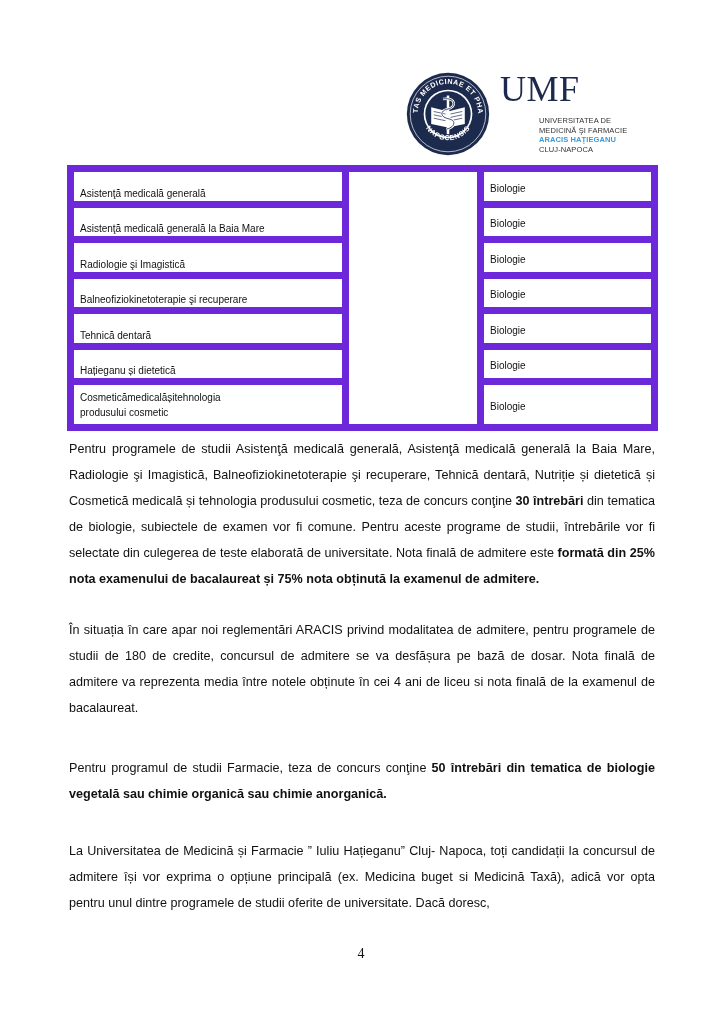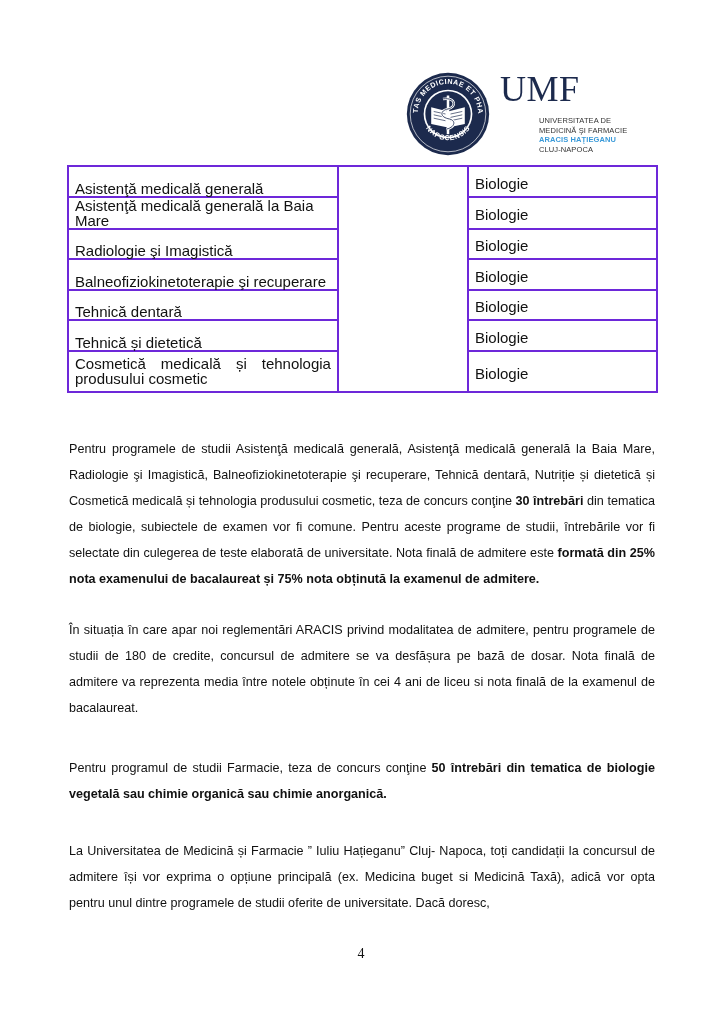--- a/index.html
+++ b/index.html
@@ -9,27 +9,27 @@
     
     .logo { position: absolute; left: 406px; top: 72px; display: flex; align-items: center; }
     .seal { width: 84px; height: 84px; }
     .brand { margin-left: 10px; display: flex; flex-direction: column; }
     .brand-umf { font-family: "Liberation Serif", serif; font-size: 36px; line-height: 30px; color: #1c2a4d; letter-spacing: 0.5px; margin-bottom: 12px; }
     .brand-line { font-size: 7.5px; line-height: 9.5px; color: #333; letter-spacing: 0.1px; margin-left: 39px; }
     .brand-line.accent { color: #3a9ad9; font-weight: bold; }
 
     
     .tbl { position: absolute; left: 67px; top: 165px; width: 591px; border-collapse: collapse; }
-    .tbl td { border: 2px solid #6d28d9; font-size: 15px; padding: 0 6px; vertical-align: bottom; height: 24.5px; line-height: 15px; }
+    .tbl td { border: 7px solid #6d28d9; font-size: 10px; padding: 0 6px; vertical-align: bottom; height: 24.5px; line-height: 15px; }
     .tbl td.c1 { width: 256px; }
     .tbl td.c2 { width: 116px; }
     .tbl td.c3 { vertical-align: middle; padding-top: 4px; }
     .tbl tr:last-child td { height: 35px; }
     .tbl td.justify { text-align: justify; text-align-last: left; vertical-align: middle; padding-top: 2px; padding-bottom: 2px;}
-    .just-line { display: flex; justify-content: space-between; }
+    .just-line { display: flex; }
 
     
     .text { position: absolute; left: 69px; width: 586px; font-size: 12.6px; line-height: 26px; text-align: justify; }
     .text b { font-weight: bold; }
     .p1 { top: 371px; }
     .p2 { top: 436px; }
     .p3 { top: 617px; }
     .p4 { top: 755px; }
     .p5 { top: 838px; }
 
@@ -91,21 +91,21 @@
     </tr>
     <tr>
       <td class="c1">Balneofiziokinetoterapie şi recuperare</td>
       <td class="c3">Biologie</td>
     </tr>
     <tr>
       <td class="c1">Tehnică dentară</td>
       <td class="c3">Biologie</td>
     </tr>
     <tr>
-      <td class="c1">Tehnică și dietetică</td>
+      <td class="c1">Hațieganu și dietetică</td>
       <td class="c3">Biologie</td>
     </tr>
     <tr>
       <td class="c1 justify">
         <div class="just-line">
           <span>Cosmetică</span>
           <span>medicală</span>
           <span>și</span>
           <span>tehnologia</span>
         </div>

